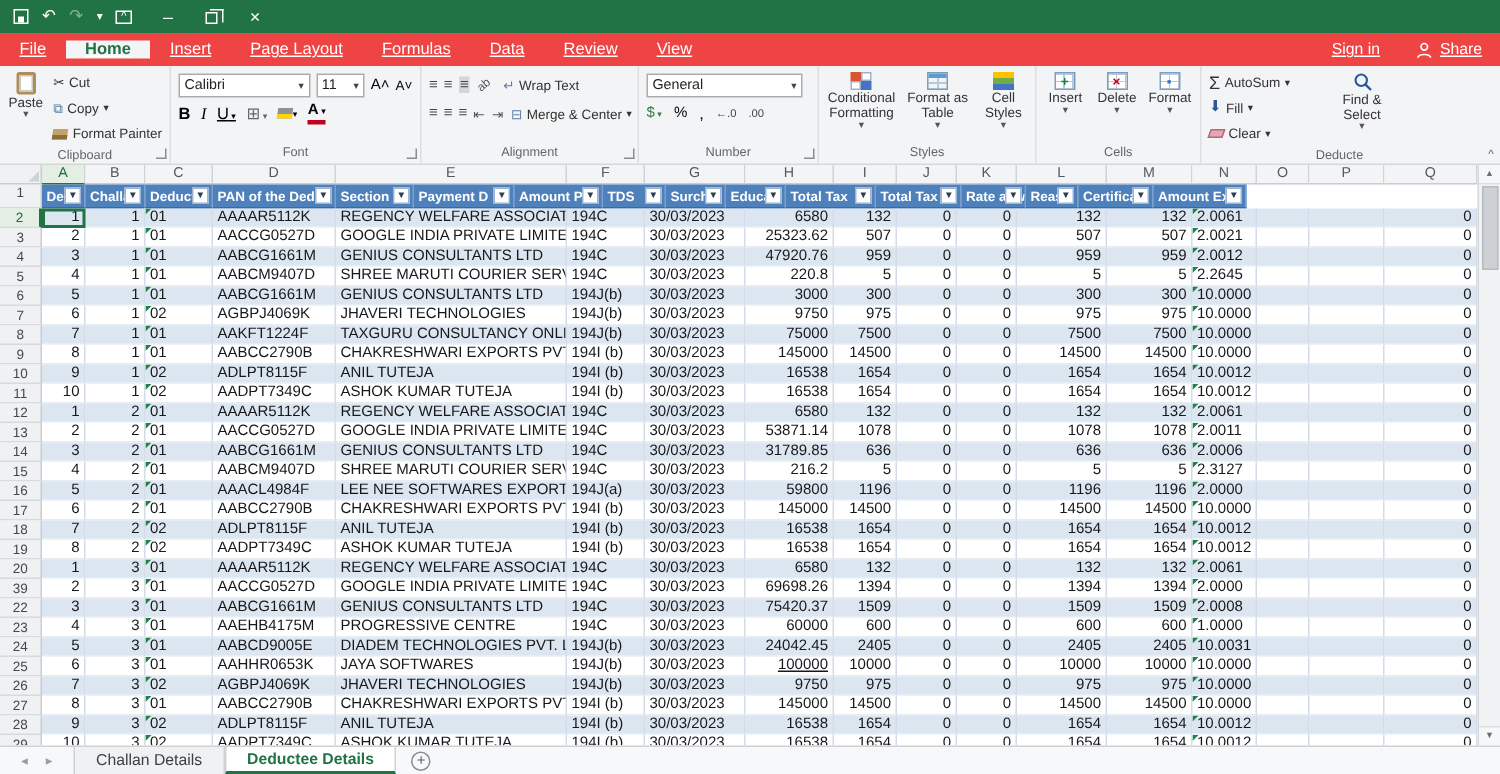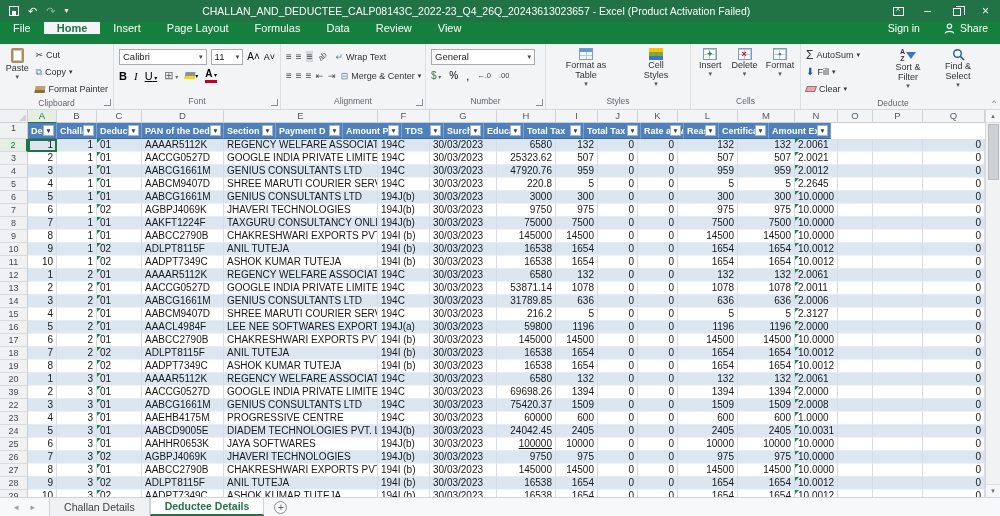--- a/index.html
+++ b/index.html
@@ -19,22 +19,22 @@
   .winbtns { display:flex; height:22px; }
   .winbtn { width:29px; height:22px; display:flex; align-items:center; justify-content:center;
     color:#fff; font-size:12px; }
   .ribopt { width:11px; height:9px; border:1px solid #fff; position:relative; }
   .ribopt::after { content:'˄'; position:absolute; top:-2px; left:2px; font-size:7px; }
   .restore { width:8px; height:8px; border:1px solid #fff; position:relative; margin-top:2px; }
   .restore::before { content:''; position:absolute; top:-3px; left:2px; width:8px; height:8px;
     border:1px solid #fff; border-bottom:none; border-left:none; }
 
   
-  .menubar { position:absolute; top:22px; left:0; right:0; height:22px; background:#15803d;
-    display:flex; align-items:flex-start; color:#fff; font-size:11px; }
+  .menubar { position:absolute; top:22px; left:0; right:0; height:22px; background:#ef4444;
+    display:flex; align-items:center; color:#fff; font-size:11px;text-decoration:underline; }
   .mtab { padding:0 13px; display:flex; align-items:center; cursor:default; white-space:nowrap; }
   .mtab.active { background:#f3f4f6; color:#217346; font-weight:bold; }
   .tellme { display:flex; align-items:center; gap:5px; padding:0 10px; color:#e8f0ea; font-size:10.5px; }
   .spacer { flex:1; }
   .signin { display:flex; align-items:center; padding:0 12px; font-size:10.5px; }
   .share { display:flex; align-items:center; gap:5px; padding:0 12px; font-size:10.5px; }
 
   
   .ribbon { position:absolute; top:44px; left:0; right:0; height:66px; background:#f3f4f6;
     border-bottom:1px solid #d5d7d9; display:flex; }
@@ -134,21 +134,20 @@
 
 <div class="app">
 
   <div class="titlebar">
     <div class="qat">
       <span class="floppy"></span>
       <span class="g">↶</span>
       <span class="g dim">↷</span>
       <span class="g" style="font-size:8px">▾</span>
     </div>
-    <div class="tb-title">CHALLAN_AND_DEDUCTEE_CALP08143C_2022-23_Q4_26Q_20243613023657 - Excel (Product Activation Failed)</div>
     <div class="winbtns">
       <span class="winbtn">
           <span class="ribopt"></span>
         </span>
       <span class="winbtn">–</span>
       <span class="winbtn">
           <span class="restore"></span>
         </span>
       <span class="winbtn">×</span>
     </div>
@@ -279,20 +278,30 @@
           <span style="font-size:7.5px;color:#444">←.0</span>
           <span style="font-size:7.5px;color:#444">.00</span>
         </div>
       </div>
       <div class="glabel">Number</div>
       <span class="launcher"></span>
     </div>
 
     <div class="group" style="width:145px">
       <div class="gbody" style="justify-content:space-around">
+        <div class="bb" style="width:52px">
+          <span class="cfico">
+              <span></span>
+              <span></span>
+              <span></span>
+              <span></span>
+            </span>
+          <span>Conditional Formatting</span>
+            <span class="car">▾</span>
+        </div>
         <div class="bb" style="width:48px">
           <span class="ftico"></span>
           <span>Format as Table</span>
             <span class="car">▾</span>
         </div>
         <div class="bb" style="width:36px">
           <span class="csico">
               <span></span>
               <span></span>
               <span></span>
@@ -342,31 +351,20 @@
           <div class="sb">
             <span class="fillarrow">⬇︎</span>
             <span>Fill</span>
               <span class="car" style="font-size:7px">▾</span>
           </div>
           <div class="sb">
             <span class="eraser"></span>
             <span>Clear</span>
               <span class="car" style="font-size:7px">▾</span>
           </div>
-        </div>
-        <div class="bb" style="width:44px">
-          <span style="display:inline-flex;align-items:center;gap:1px">
-            <span class="azico">
-                <span>A</span>
-                <span>Z</span>
-              </span>
-              <span class="funnel"></span>
-          </span>
-          <span>Sort &amp; Filter</span>
-            <span class="car">▾</span>
         </div>
         <div class="bb" style="width:44px">
           <svg width="13" height="13" viewBox="0 0 13 13">
             <circle cx="5.5" cy="5.5" r="3.8" fill="none" stroke="#2b579a" stroke-width="1.4"></circle>
             <line x1="8.4" y1="8.4" x2="12" y2="12" stroke="#2b579a" stroke-width="1.6"></line>
           </svg>
           <span>Find &amp; Select</span>
             <span class="car">▾</span>
         </div>
       </div>

